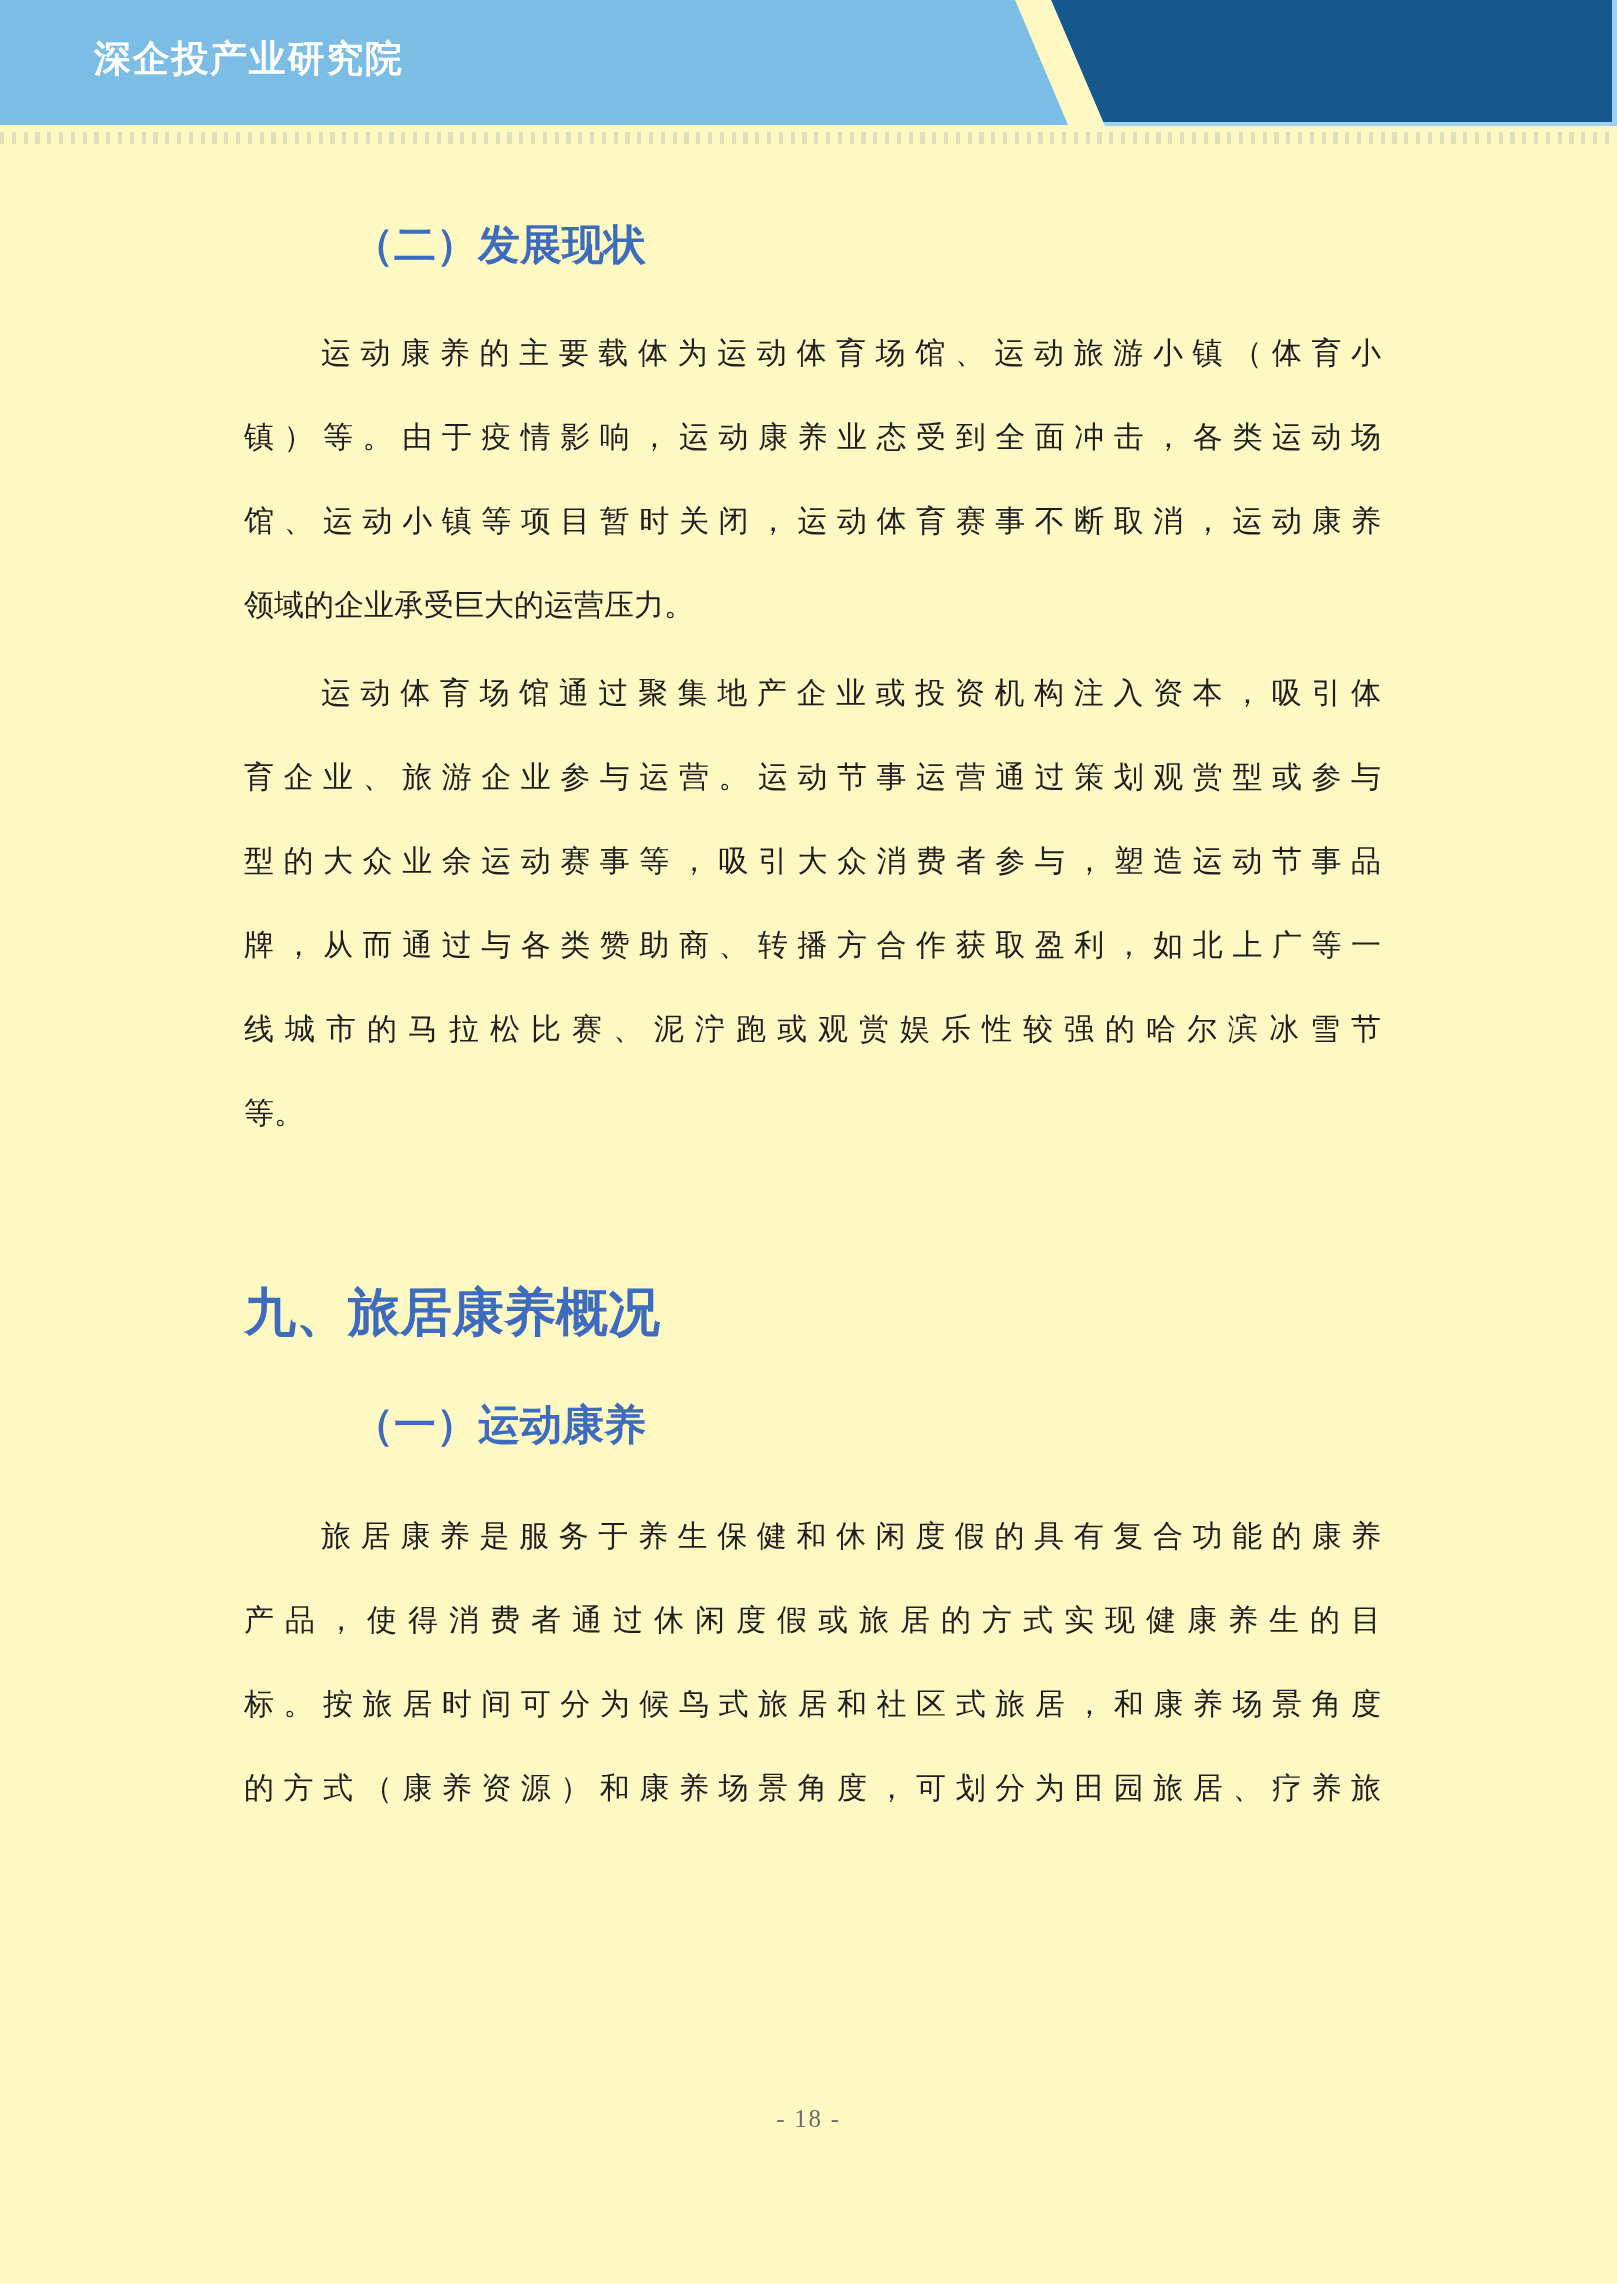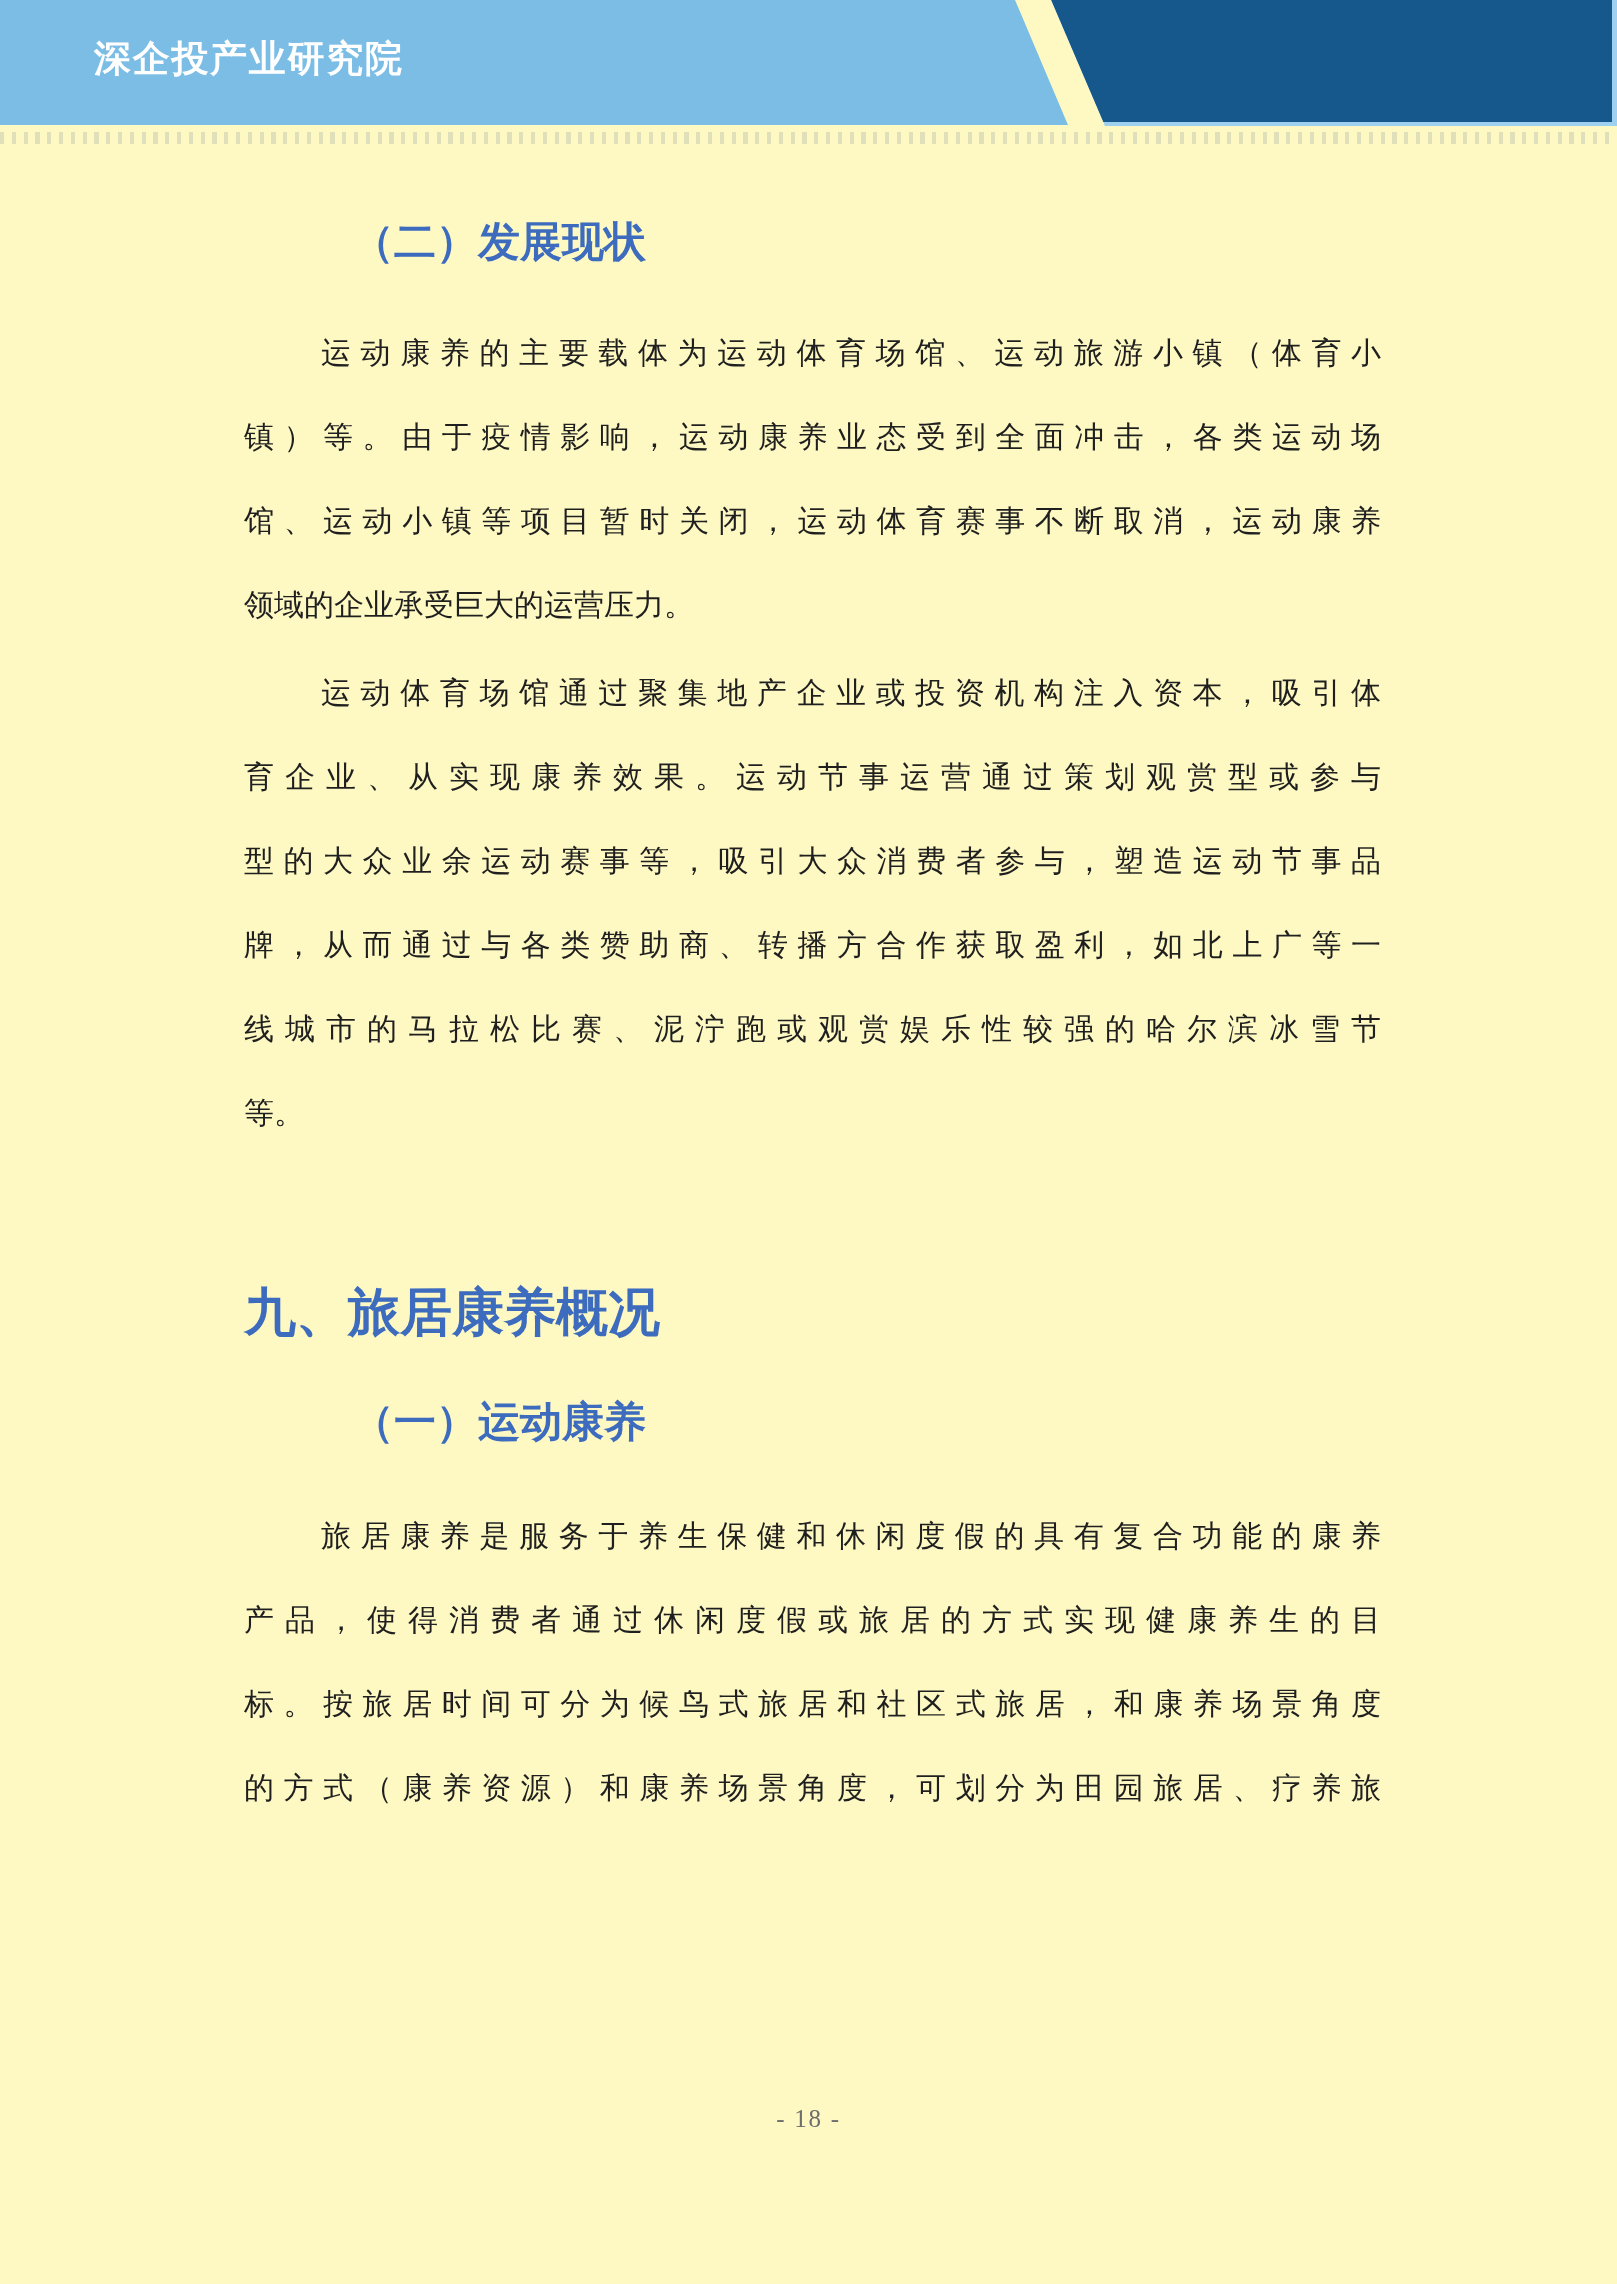--- a/index.html
+++ b/index.html
@@ -45,21 +45,21 @@
   .hdr-rule{
     position:absolute;left:0;top:132px;width:1617px;height:11.8px;
     background:repeating-linear-gradient(90deg,
       rgba(130,148,160,0.45) 0 4.2px, rgba(130,148,160,0) 4.2px 11.8px);
     opacity:.55;
   }
 
   
   .h-sub{
     position:absolute;left:352px;
-    font-family:Liberation Mono, monospace;
+    font-family:Liberation Sans, sans-serif;
     font-weight:bold;font-size:42px;line-height:1.15;
     color:var(--heading-blue,#3D6CBE);white-space:nowrap;
   }
   .h-sub.dev{top:221px;}
   .h-sub.concept{top:1401px;}
   .h-main{
     position:absolute;left:244px;top:1284px;
     font-family:"Liberation Sans","DejaVu Sans",sans-serif;
     font-weight:bold;font-size:52px;line-height:1.1;
     color:var(--heading-blue,#3D6CBE);white-space:nowrap;
@@ -103,21 +103,21 @@
 
   <div class="para p1">
     <div class="line first">运动康养的主要载体为运动体育场馆、运动旅游小镇（体育小</div>
     <div class="line">镇）等。由于疫情影响，运动康养业态受到全面冲击，各类运动场</div>
     <div class="line">馆、运动小镇等项目暂时关闭，运动体育赛事不断取消，运动康养</div>
     <div class="line end">领域的企业承受巨大的运营压力。</div>
   </div>
 
   <div class="para p2">
     <div class="line first">运动体育场馆通过聚集地产企业或投资机构注入资本，吸引体</div>
-    <div class="line">育企业、从实现康养效果。运动节事运营通过策划观赏型或参与</div>
+    <div class="line">育企业、旅游企业参与运营。运动节事运营通过策划观赏型或参与</div>
     <div class="line">型的大众业余运动赛事等，吸引大众消费者参与，塑造运动节事品</div>
     <div class="line">牌，从而通过与各类赞助商、转播方合作获取盈利，如北上广等一</div>
     <div class="line">线城市的马拉松比赛、泥泞跑或观赏娱乐性较强的哈尔滨冰雪节</div>
     <div class="line end">等。</div>
   </div>
 
   <div class="h-main">九、旅居康养概况</div>
   <div class="h-sub concept">（一）运动康养</div>
 
   <div class="para p3">

